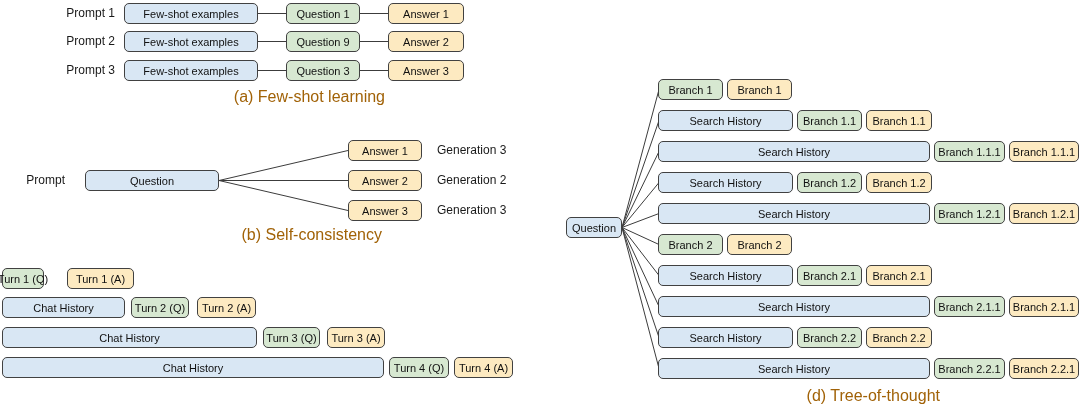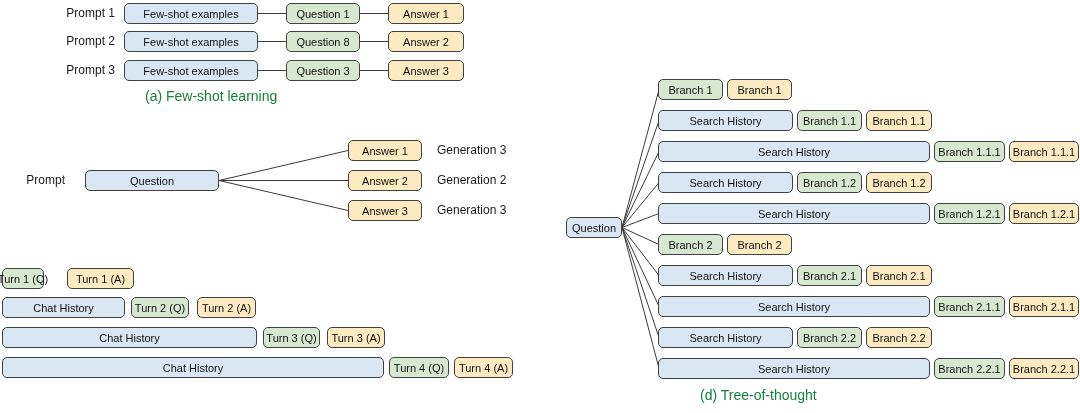--- a/index.html
+++ b/index.html
@@ -7,21 +7,21 @@
           font-family:Liberation Sans, sans-serif;}
   .box{position:absolute;box-sizing:border-box;height:21px;
        border:1.5px solid var(--box-border,#414141);border-radius:5px;
        display:flex;align-items:center;justify-content:center;
        font-size:11px;color:#111;white-space:nowrap;}
   .b-blue{background:var(--history-fill,#d9e7f4);}
   .b-green{background:var(--question-fill,#d7e8d1);}
   .b-amber{background:var(--answer-fill,#fdeac1);}
   .lbl{position:absolute;height:21px;line-height:21px;font-size:12px;color:#1a1a1a;white-space:nowrap;}
   .lbl.r{text-align:right;}
-  .cap{position:absolute;font-size:14px;color:#15803d;text-align:left;white-space:nowrap;}
+  .cap{position:absolute;font-size:16px;color:#a16207;text-align:right;white-space:nowrap;}
   svg.wires{position:absolute;left:0;top:0;pointer-events:none;}
   svg.wires line{stroke:var(--connector-line,#3c3c3c);stroke-width:1;}
 </style>
 </head>
 <body>
 
 <div class="canvas">
 
   <svg class="wires" width="1080" height="413">
 
@@ -48,40 +48,41 @@
     <line x1="622" y1="227.5" x2="659" y2="368.5"></line>
   </svg>
 
   <div class="lbl r" style="left:50px;top:3px;width:65px">Prompt 1</div>
   <div class="box b-blue" style="left:124px;top:3px;width:134px">Few-shot examples</div>
   <div class="box b-green" style="left:286px;top:3px;width:74px">Question 1</div>
   <div class="box b-amber" style="left:388px;top:3px;width:76px">Answer 1</div>
 
   <div class="lbl r" style="left:50px;top:31px;width:65px">Prompt 2</div>
   <div class="box b-blue" style="left:124px;top:31px;width:134px">Few-shot examples</div>
-  <div class="box b-green" style="left:286px;top:31px;width:74px">Question 8</div>
+  <div class="box b-green" style="left:286px;top:31px;width:74px">Question 9</div>
   <div class="box b-amber" style="left:388px;top:31px;width:76px">Answer 2</div>
 
   <div class="lbl r" style="left:50px;top:60px;width:65px">Prompt 3</div>
   <div class="box b-blue" style="left:124px;top:60px;width:134px">Few-shot examples</div>
   <div class="box b-green" style="left:286px;top:60px;width:74px">Question 3</div>
   <div class="box b-amber" style="left:388px;top:60px;width:76px">Answer 3</div>
 
   <div class="cap" style="left:145px;top:88px;width:240px">(a) Few-shot learning</div>
 
   <div class="lbl r" style="left:20px;top:170px;width:45px">Prompt</div>
   <div class="box b-blue" style="left:85px;top:170px;width:134px">Question</div>
 
   <div class="box b-amber" style="left:348px;top:140px;width:74px">Answer 1</div>
   <div class="lbl" style="left:437px;top:140px">Generation 3</div>
   <div class="box b-amber" style="left:348px;top:170px;width:74px">Answer 2</div>
   <div class="lbl" style="left:437px;top:170px">Generation 2</div>
   <div class="box b-amber" style="left:348px;top:200px;width:74px">Answer 3</div>
   <div class="lbl" style="left:437px;top:200px">Generation 3</div>
 
+  <div class="cap" style="left:142px;top:226px;width:240px">(b) Self-consistency</div>
 
   <div class="box b-green" style="left:2px;top:268px;width:42px">Turn 1 (Q)</div>
   <div class="box b-amber" style="left:67px;top:268px;width:67px">Turn 1 (A)</div>
 
   <div class="box b-blue" style="left:2px;top:297px;width:123px">Chat History</div>
   <div class="box b-green" style="left:131px;top:297px;width:58px">Turn 2 (Q)</div>
   <div class="box b-amber" style="left:197px;top:297px;width:59px">Turn 2 (A)</div>
 
   <div class="box b-blue" style="left:2px;top:327px;width:255px">Chat History</div>
   <div class="box b-green" style="left:263px;top:327px;width:57px">Turn 3 (Q)</div>

